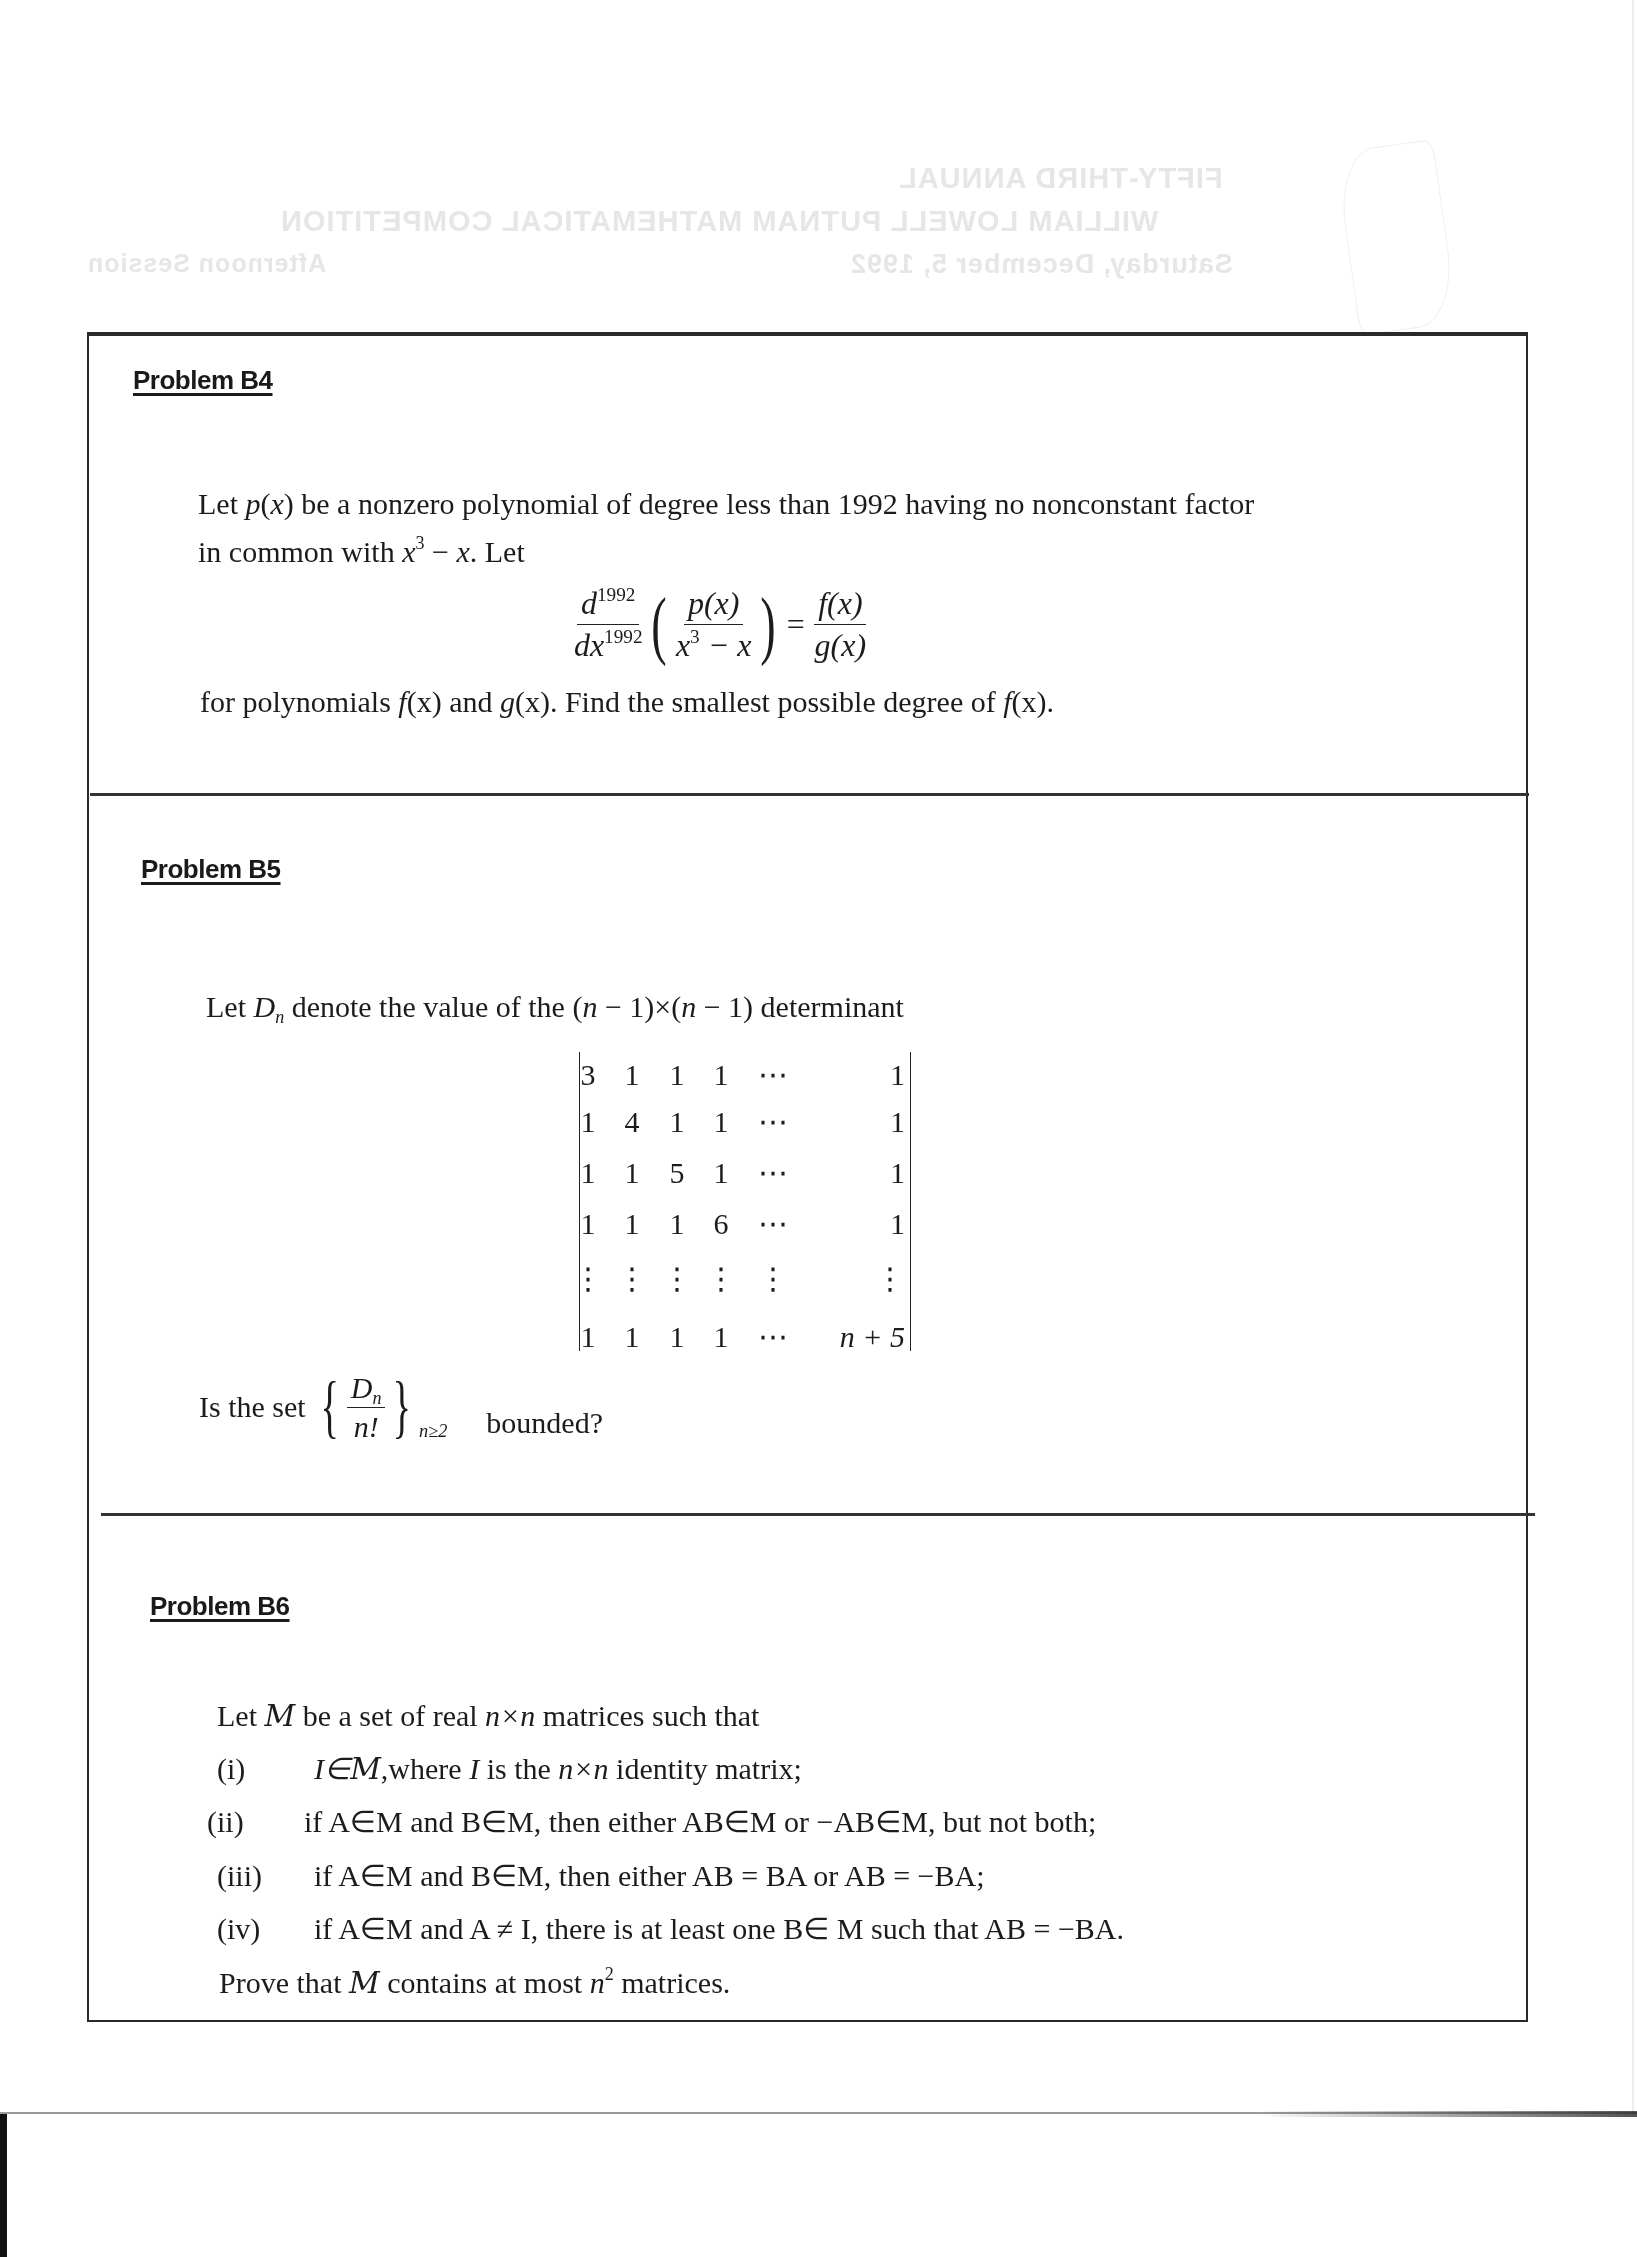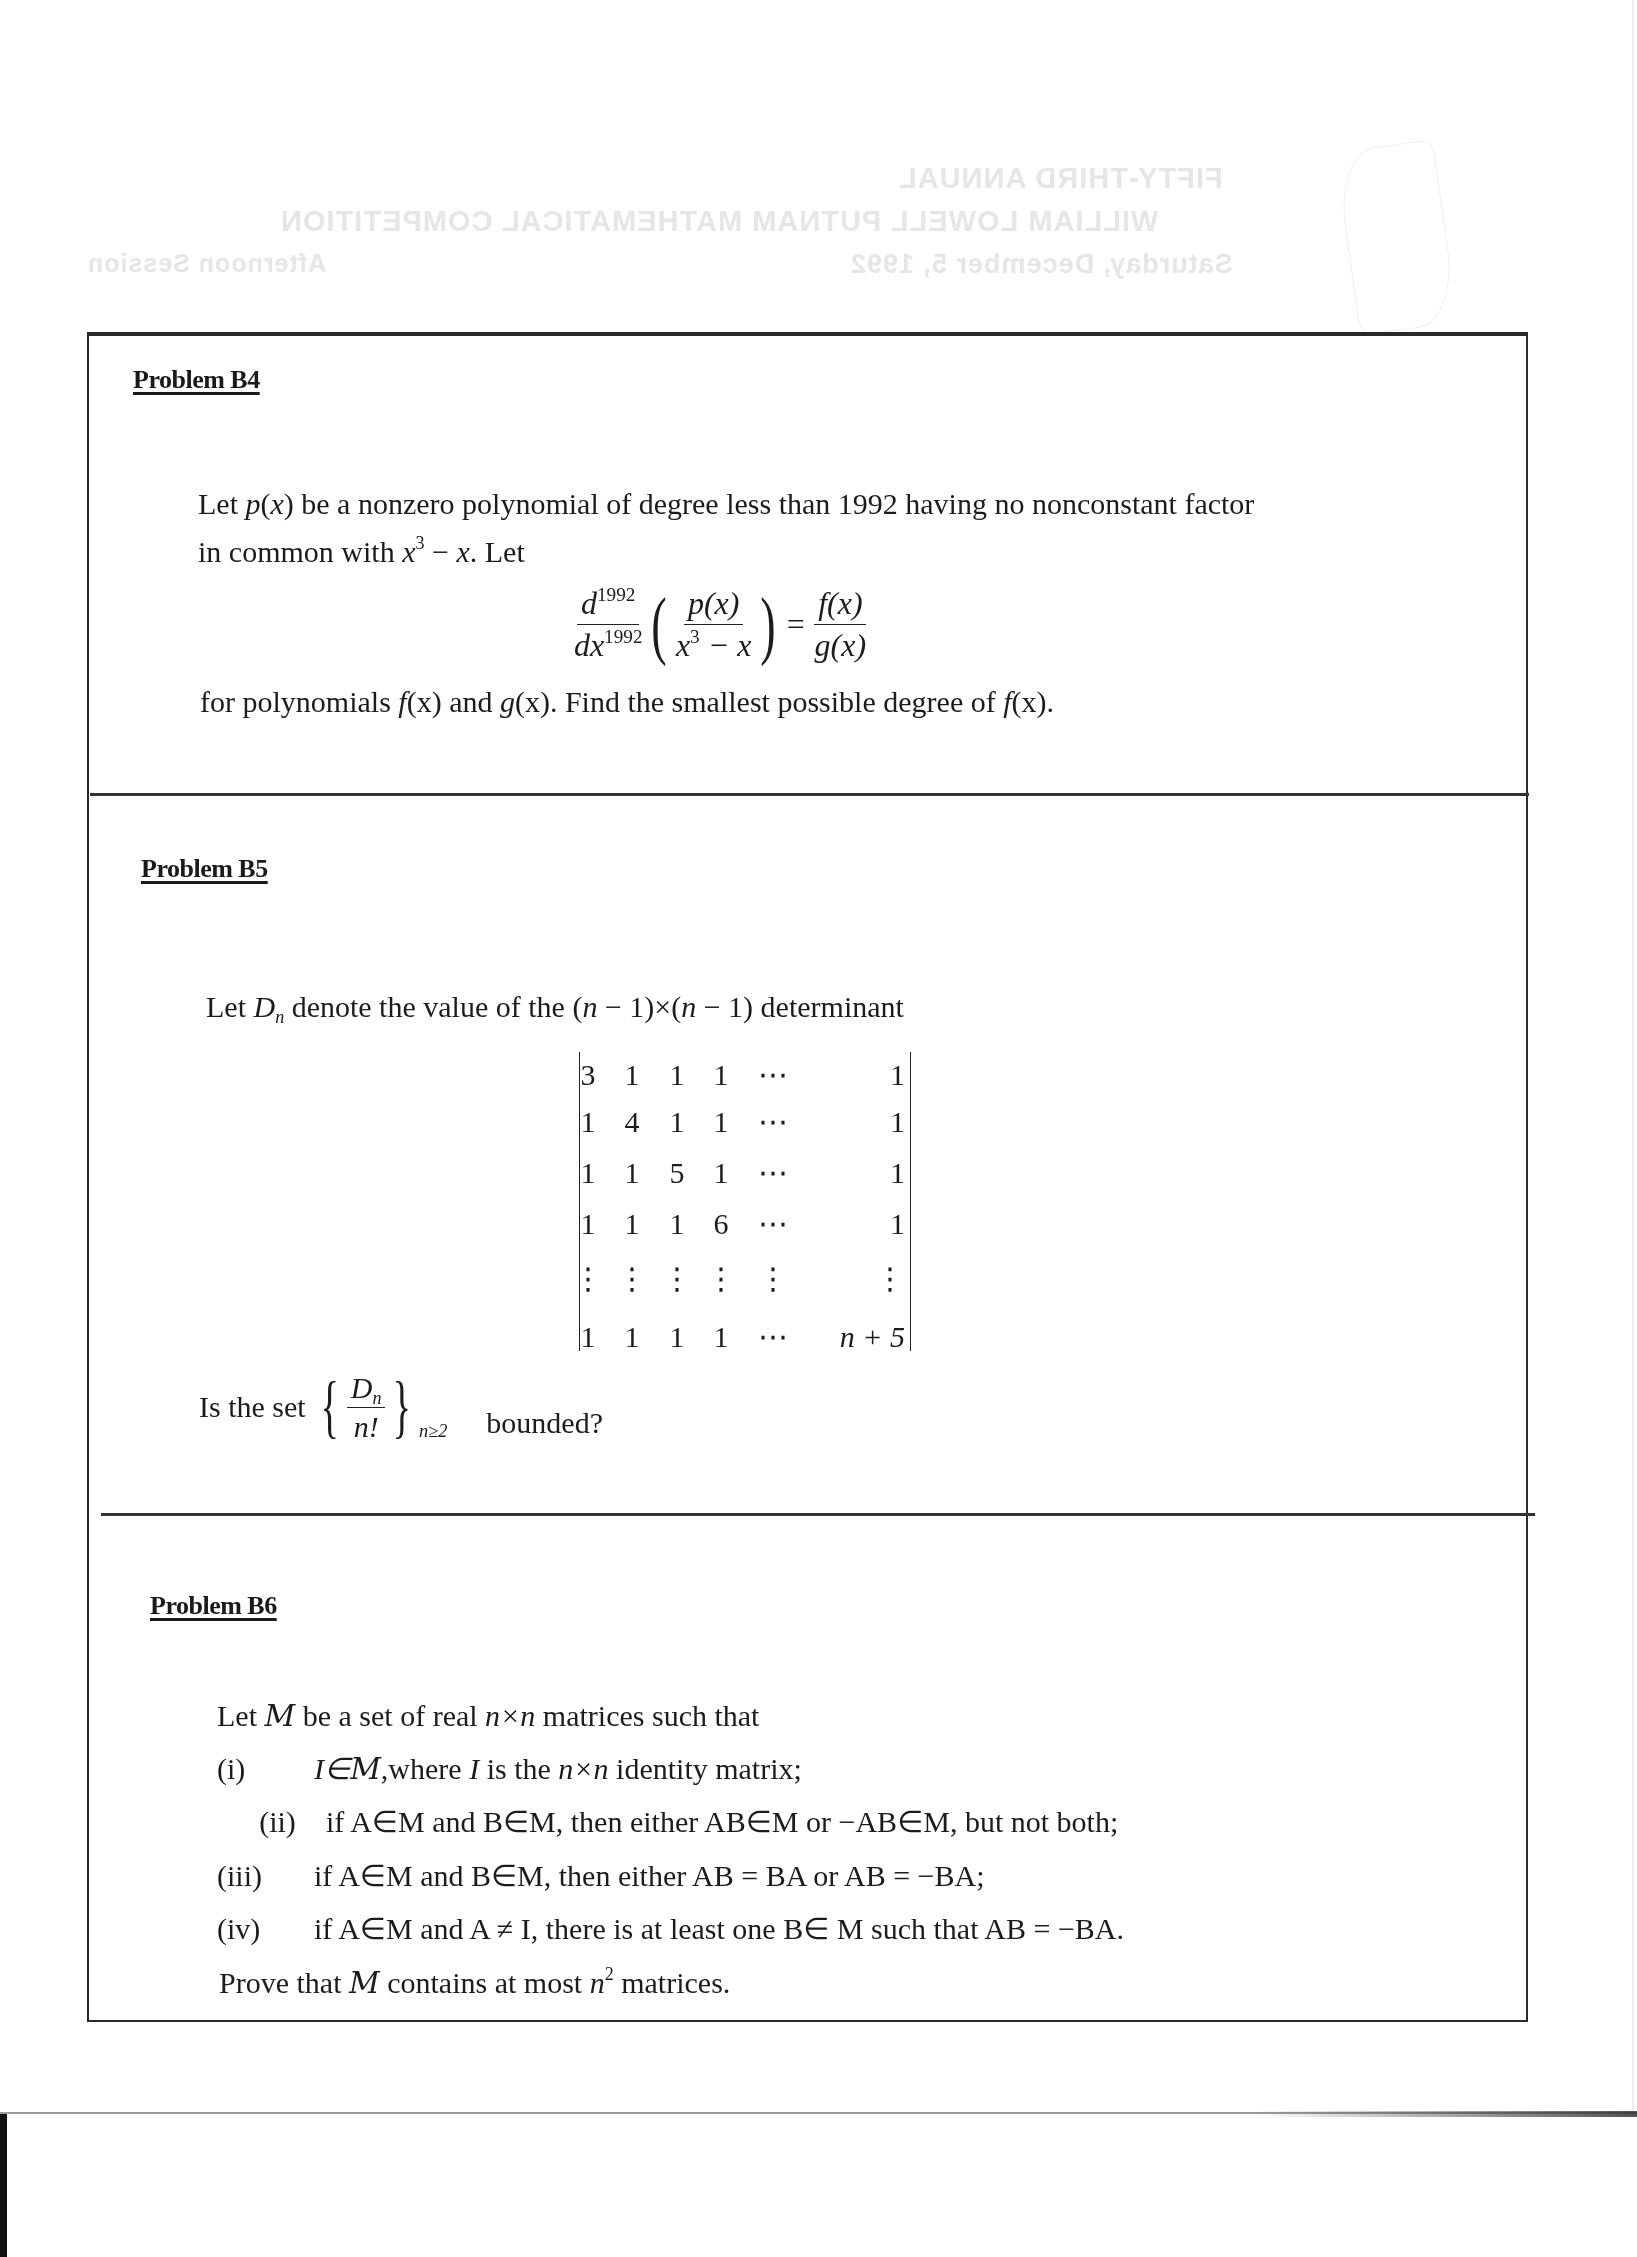--- a/index.html
+++ b/index.html
@@ -7,21 +7,21 @@
          font-family:"Liberation Serif", serif; color:#1c1c1c; }
   
   .bleed { position:absolute; color:#e6e6e6; transform:scaleX(-1); white-space:nowrap;
            font-family:"Liberation Sans", sans-serif; font-weight:bold; letter-spacing:1px; }
   .seal { position:absolute; left:1347px; top:145px; width:97px; height:183px;
           border:1px solid #efefef; border-radius:40% 10% 40% 10%; transform:rotate(-8deg); }
   
   .frame { position:absolute; border:2.9px solid #2a2a2a; }
   .frame-top { border-top-width:4.8px; }
   .divider { position:absolute; height:2.9px; background:#333; }
-  .title { position:absolute; font-family:Liberation Serif, serif; font-weight:bold;
+  .title { position:absolute; font-family:Liberation Sans, sans-serif; font-weight:bold;
            font-size:26px; text-decoration:underline; text-decoration-thickness:2.9px;
            text-underline-offset:3.9px; color:#1a1a1a; letter-spacing:-0.5px; }
   .line { position:absolute; font-size:30px; white-space:nowrap; line-height:1;margin-left:12px; }
   i { font-style:italic; }
   sup.s { font-size:0.6em; vertical-align:0.7em; line-height:0; }
   sub.s { font-size:0.6em; vertical-align:-0.35em; line-height:0; }
   .frac { display:inline-flex; flex-direction:column; align-items:center; vertical-align:middle; }
   .frac .num { border-bottom:1.9px solid #222; padding:0 3.9px 1.9px; }
   .frac .den { padding:1.9px 3.9px 0; }
   .paren { font-size:77px; font-weight:100; vertical-align:middle; line-height:1; transform:scaleX(0.6); display:inline-block; }
@@ -145,21 +145,21 @@
 
 <div class="title" style="left:150px; top:1591px;">Problem B6</div>
 
 <div class="line" style="left:205px; top:1701px;">
   <span>Let </span><span class="mcal">M</span><span> be a set of real </span><i>n×n</i><span>  matrices such that</span>
 </div>
 
 <div class="line" style="left:205px; top:1754px;">
   <span class="item-num">(i)</span><i>I∈</i><span class="mcal">M</span><span>,where </span><i>I</i><span> is the </span><i>n×n</i><span>  identity matrix;</span>
 </div>
-<div class="line" style="left:217px; top:1807px;text-align:center;">
+<div class="line" style="left:195px; top:1807px;">
   <span class="item-num">(ii)</span><span class="item-text">if A∈M and B∈M,  then either AB∈M  or  −AB∈M,  but not both;</span>
 </div>
 <div class="line" style="left:205px; top:1861px;">
   <span class="item-num">(iii)</span><span class="item-text">if A∈M and B∈M,  then either AB = BA  or  AB = −BA;</span>
 </div>
 <div class="line" style="left:205px; top:1914px;">
   <span class="item-num">(iv)</span><span class="item-text">if A∈M and A ≠ I,  there is at least one B∈ M such that AB = −BA.</span>
 </div>
 
 <div class="line" style="left:207px; top:1968px;">

